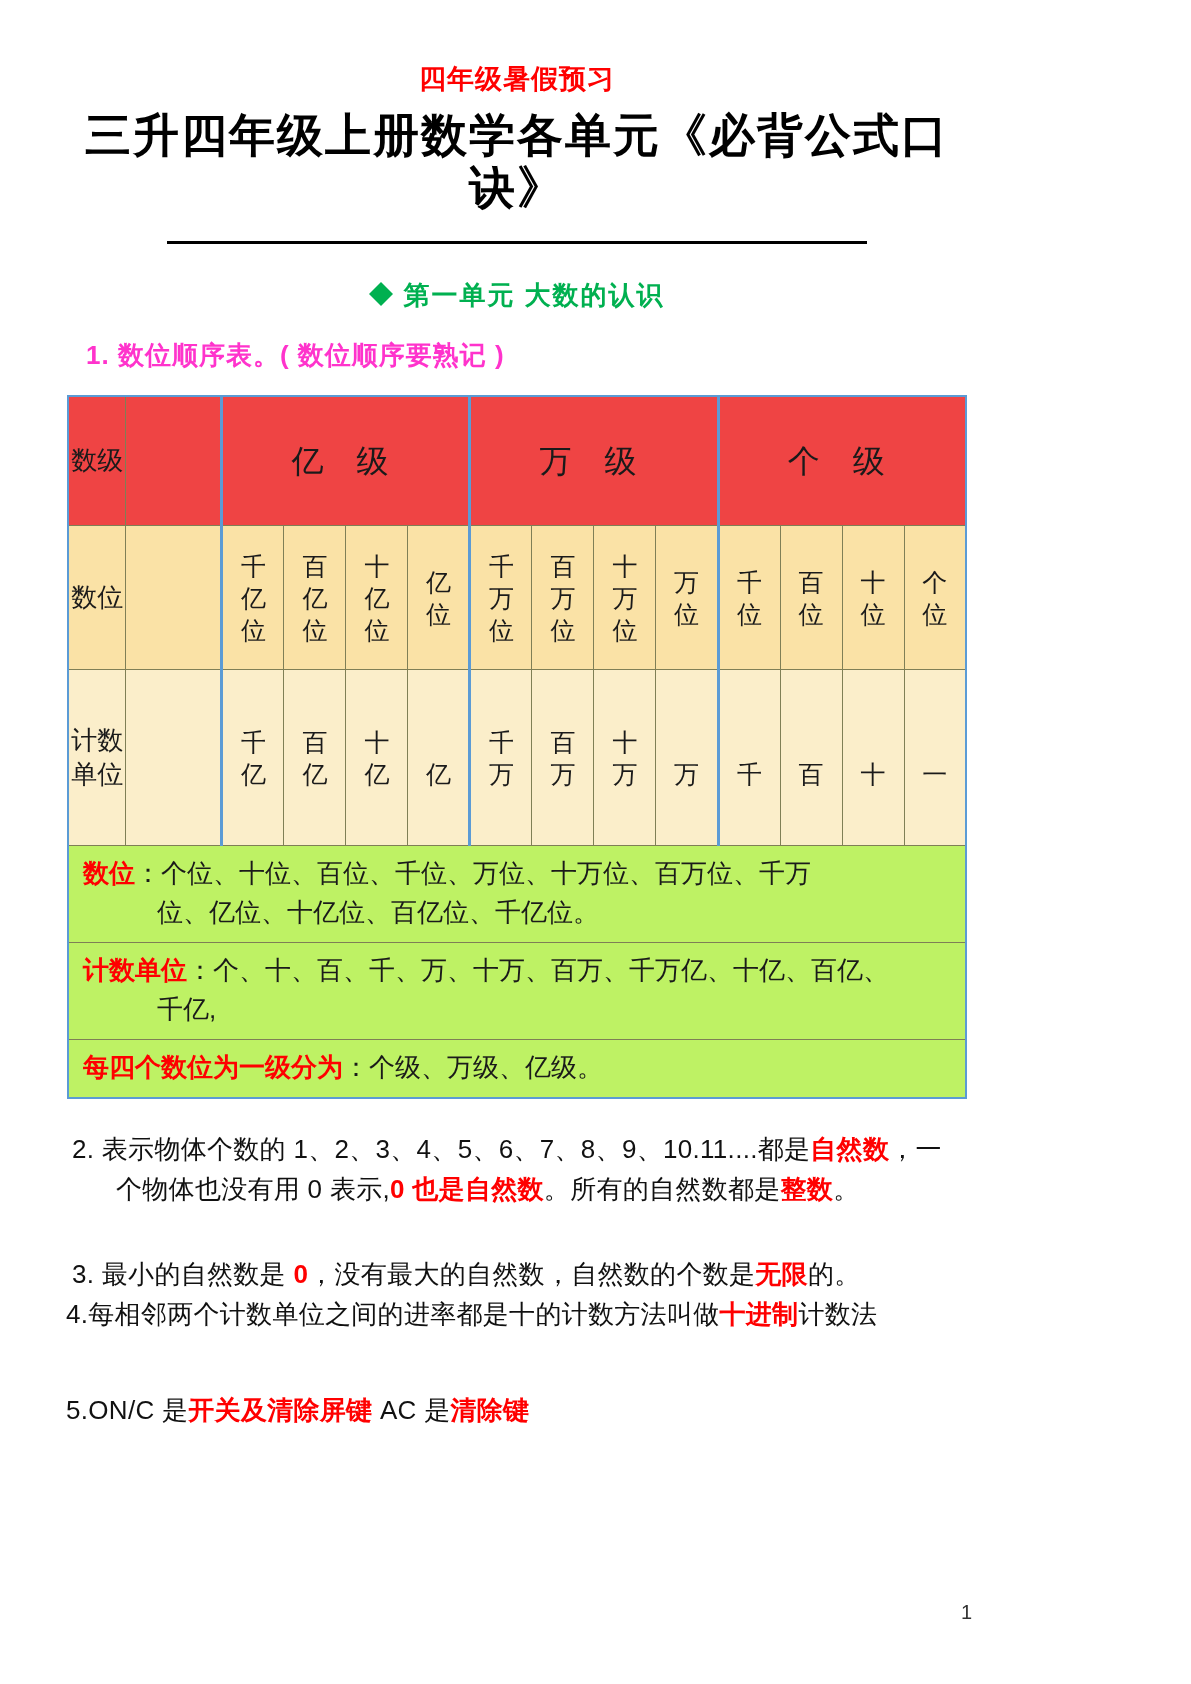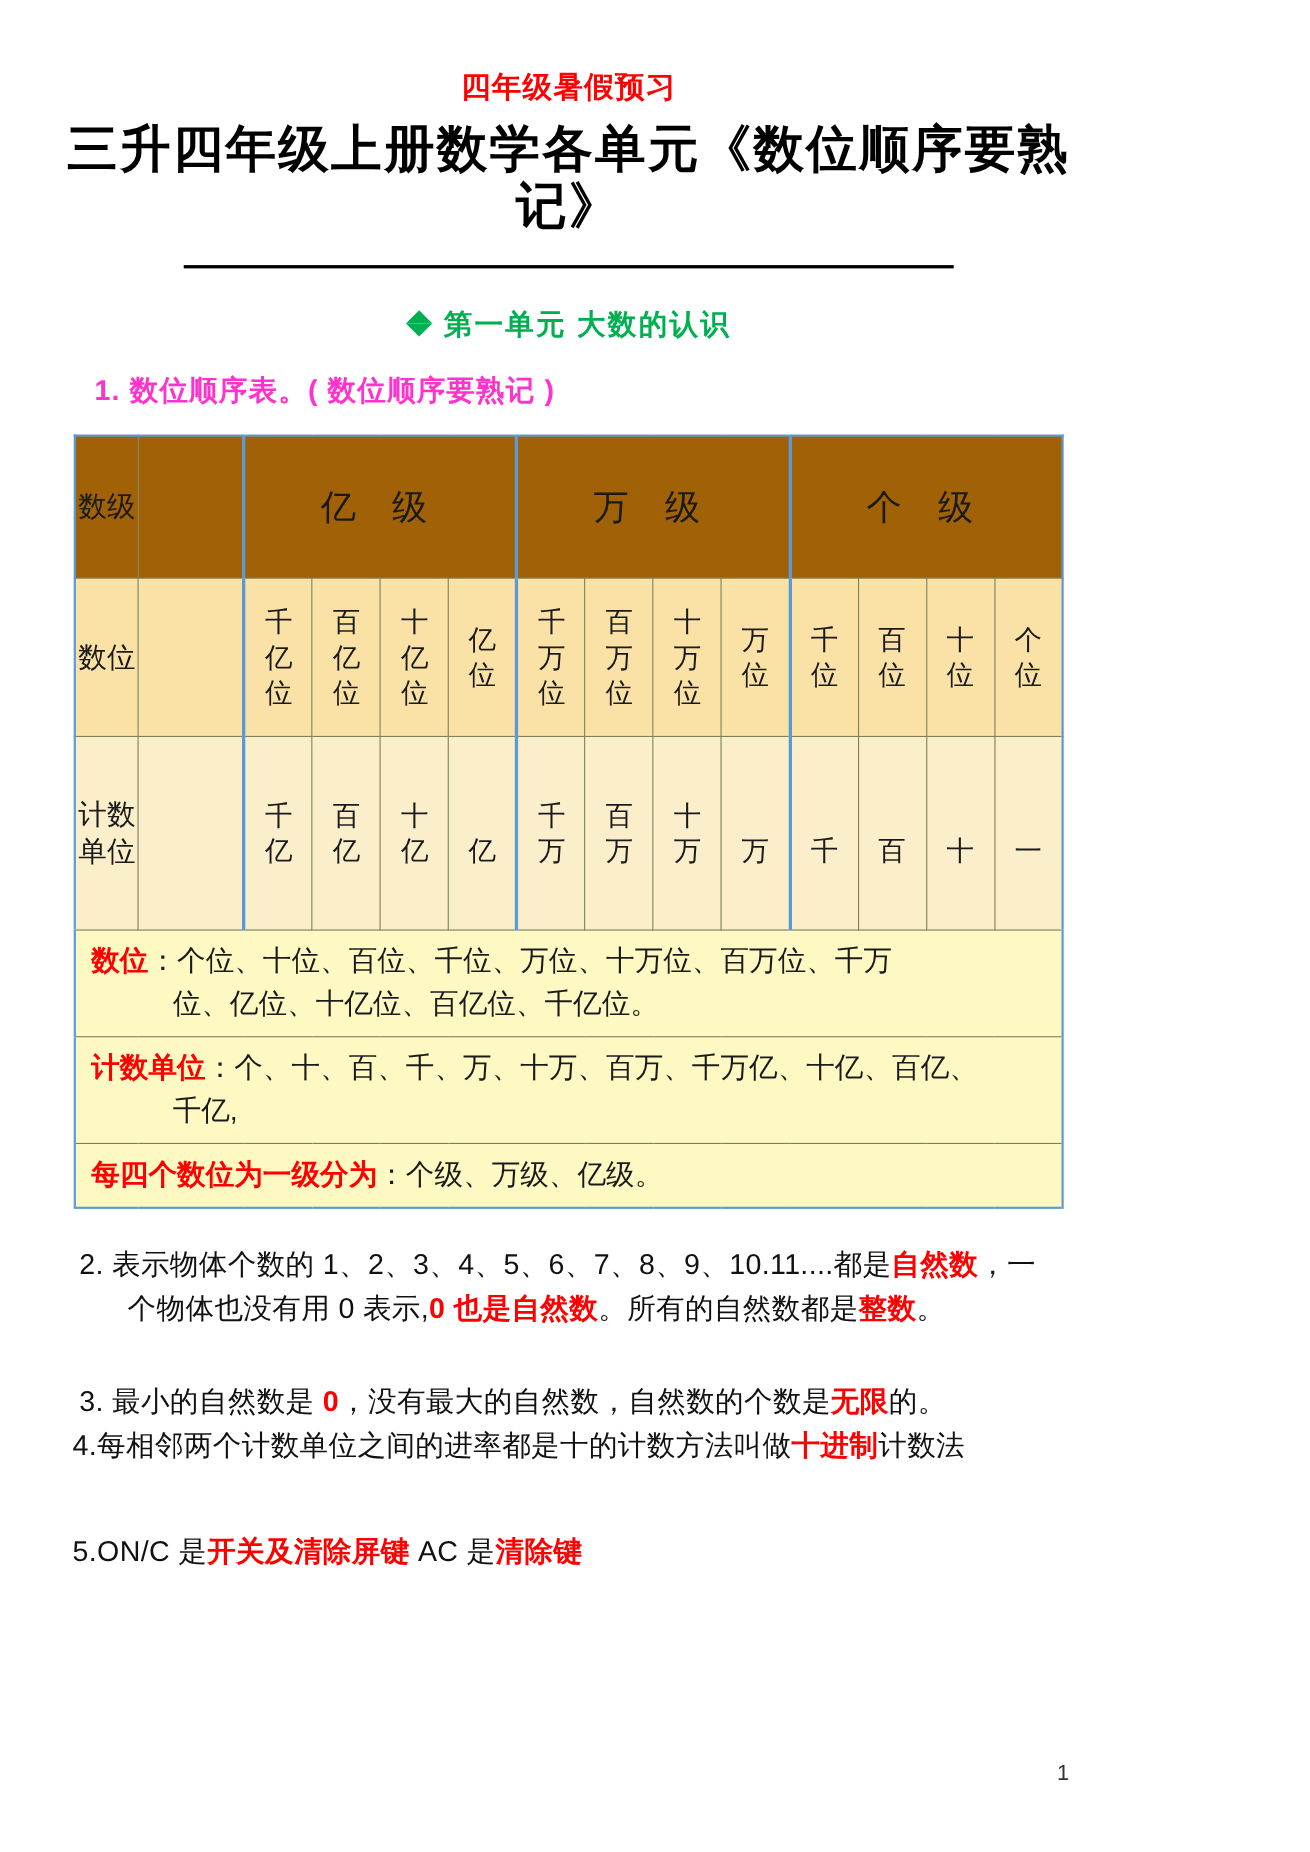--- a/index.html
+++ b/index.html
@@ -98,37 +98,37 @@
   .digit-table td {
     border: 1px solid #7f7f56;
     text-align: center;
     vertical-align: middle;
     font-size: 25px;
     line-height: 1.28;
     color: #1a1a1a;
     padding: 0;
     font-family: "Liberation Sans", "DejaVu Sans", sans-serif;
   }
-  .row-head td { background: #a16207; height: 128px; font-size: 32px; letter-spacing: 12px; font-weight: 500;}
+  .row-head td { background: #ef4444; height: 128px; font-size: 32px; letter-spacing: 12px; font-weight: 500;}
   .row-head td.label { font-size: 26px; letter-spacing: 0; }
   .row-pos td  { background: #fae2a6; height: 143px; }
   .row-unit td { background: #fbeeca; height: 175px; }
 
   .digit-table td.label {
     width: 58px;
     font-size: 26px;
     line-height: 1.35;
   }
   .digit-table td.blank-col { width: 96px; }
   .grp-border { border-left: 3px solid #5b9bd5 !important; }
 
   .vstack { display: block; }
 
   .note-row td {
-    background: #fef9c3;
+    background: #bef264;
     border: 1px solid #7f7f56;
     border-left: 2px solid #5b9bd5;
     border-right: 2px solid #5b9bd5;
     text-align: left;
     font-size: 26px;
     line-height: 1.5;
     padding: 8px 14px 10px 14px;
     vertical-align: top;
   }
   .note-row .red {
@@ -159,21 +159,21 @@
     font-size: 20px;
     color: #333;
   }
 </style>
 </head>
 <body>
 
 <div class="page">
 
   <div class="kicker">四年级暑假预习</div>
-  <div class="main-title">三升四年级上册数学各单元《数位顺序要熟记》</div>
+  <div class="main-title">三升四年级上册数学各单元《必背公式口诀》</div>
   <div class="rule"></div>
 
   <div class="unit-head">
     <span class="diamond"></span><span>第一单元 大数的认识</span>
   </div>
 
   <div class="item1">1. 数位顺序表。( 数位顺序要熟记 )</div>
 
   <table class="digit-table">
     <colgroup>

